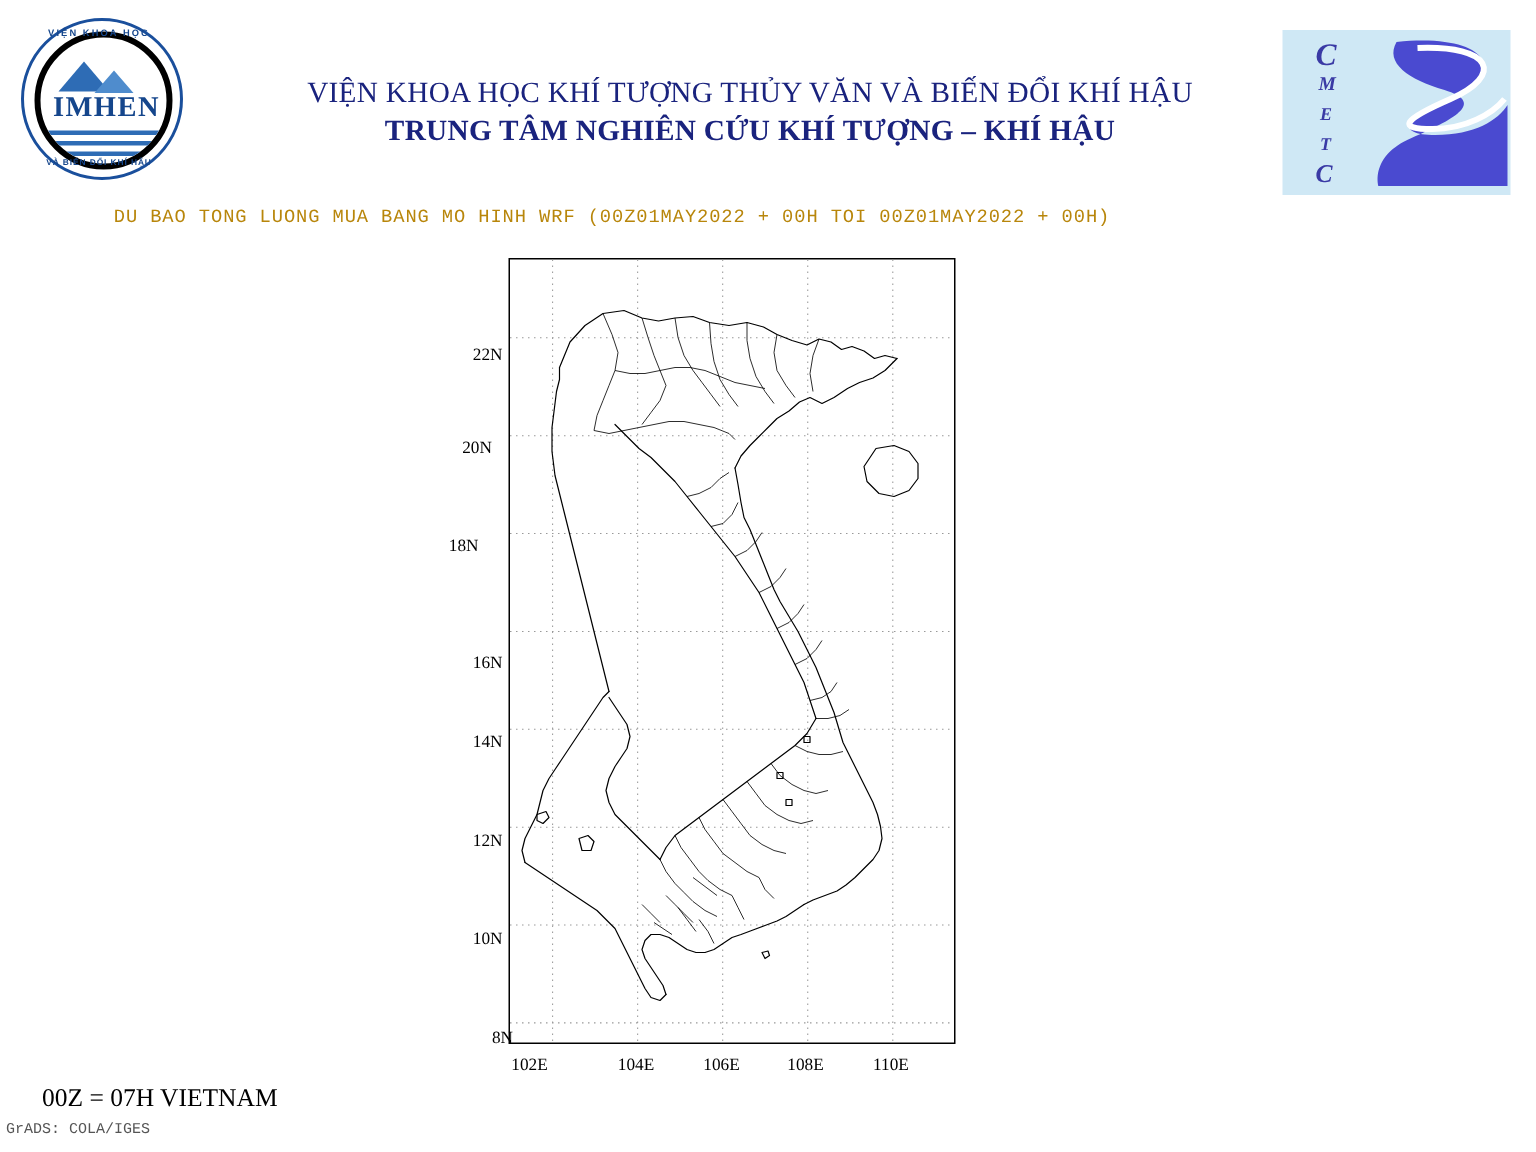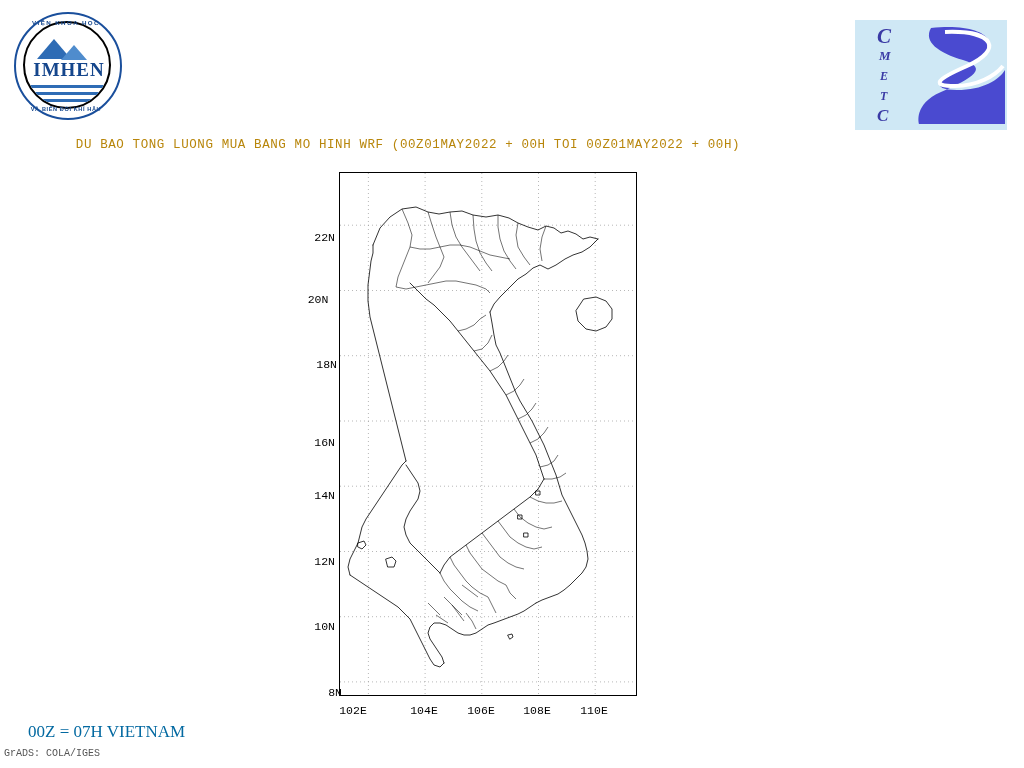--- a/index.html
+++ b/index.html
@@ -36,21 +36,21 @@
     left: 0; top: 0;
     width: 104px; height: 104px;
     border: 2px solid #1a4f9c;
     border-radius: 50%;
     background: #ffffff;
   }
   #imhen-logo .ring-inner {
     position: absolute;
     left: 9px; top: 9px;
     width: 84px; height: 84px;
-    border: 2px solid #000000;
+    border: 4px solid #000000;
     border-radius: 50%;
     overflow: hidden;
     background: #ffffff;
   }
   #imhen-logo .mountain {
     position: absolute;
     left: 12px;
     top: 16px;
     width: 0; height: 0;
     border-left: 17px solid transparent;
@@ -186,36 +186,36 @@
     width: 298px;
     height: 524px;
     border: 1px solid #000000;
     background: #ffffff;
     box-sizing: border-box;
   }
   #map-svg { display: block; }
 
   .axis-label {
     position: absolute;
-    font-family: Liberation Mono, monospace;
+    font-family: Liberation Serif, serif;
     font-size: 11.5px;
     color: #000000;
     white-space: nowrap;
   }
   .ylabel { text-align: right; width: 34px; }
   .xlabel { text-align: center; width: 40px; }
 
   
   #footer-note {
     position: absolute;
     left: 28px;
     top: 722px;
     font-family: "Liberation Serif", serif;
     font-size: 17px;
-    color: #0369a1;
+    color: #000000;
   }
   #grads-credit {
     position: absolute;
     left: 4px;
     top: 748px;
     font-family: "Liberation Mono", monospace;
     font-size: 10px;
     color: #555555;
   }
 </style>
@@ -233,20 +233,24 @@
       <div class="waves">
         <i></i>
           <i></i>
           <i></i>
       </div>
     </div>
     <div class="arc-text-top">VIỆN KHOA HỌC</div>
     <div class="arc-text-bottom">VÀ BIẾN ĐỔI KHÍ HẬU</div>
   </div>
 
+  <div id="title-block">
+    <div id="title-line1">VIỆN KHOA HỌC KHÍ TƯỢNG THỦY VĂN VÀ BIẾN ĐỔI KHÍ HẬU</div>
+    <div id="title-line2">TRUNG TÂM NGHIÊN CỨU KHÍ TƯỢNG – KHÍ HẬU</div>
+  </div>
 
   <div id="cmetc-logo">
     <div class="letters">
       <span class="l-c1">C</span>
       <span class="l-m">M</span>
       <span class="l-e">E</span>
       <span class="l-t">T</span>
       <span class="l-c2">C</span>
     </div>
     <svg class="swirl" viewBox="0 0 96 110">
@@ -364,21 +368,21 @@
       <path d="M96 442 L102 446 L108 450"></path>
       <path d="M112 432 L118 440 L124 448"></path>
       <path d="M126 440 L132 448 L136 456"></path>
       <path d="M88 430 L94 436 L100 442"></path>
     </g>
   </svg>
 </div>
 
 <div class="axis-label ylabel" style="left:301px; top:231px;">22N</div>
 <div class="axis-label ylabel" style="left:301px; top:293px;text-align:center;">20N</div>
-<div class="axis-label ylabel" style="left:303px; top:358px;">18N</div>
+<div class="axis-label ylabel" style="left:285px; top:358px;">18N</div>
 <div class="axis-label ylabel" style="left:301px; top:424px;margin-top:12px;">16N</div>
 <div class="axis-label ylabel" style="left:301px; top:489px;">14N</div>
 <div class="axis-label ylabel" style="left:301px; top:555px;">12N</div>
 <div class="axis-label ylabel" style="left:301px; top:620px;">10N</div>
 <div class="axis-label ylabel" style="left:308px; top:686px;">8N</div>
 
 <div class="axis-label xlabel" style="left:333px; top:704px;">102E</div>
 <div class="axis-label xlabel" style="left:404px; top:704px;">104E</div>
 <div class="axis-label xlabel" style="left:461px; top:704px;">106E</div>
 <div class="axis-label xlabel" style="left:517px; top:704px;">108E</div>

